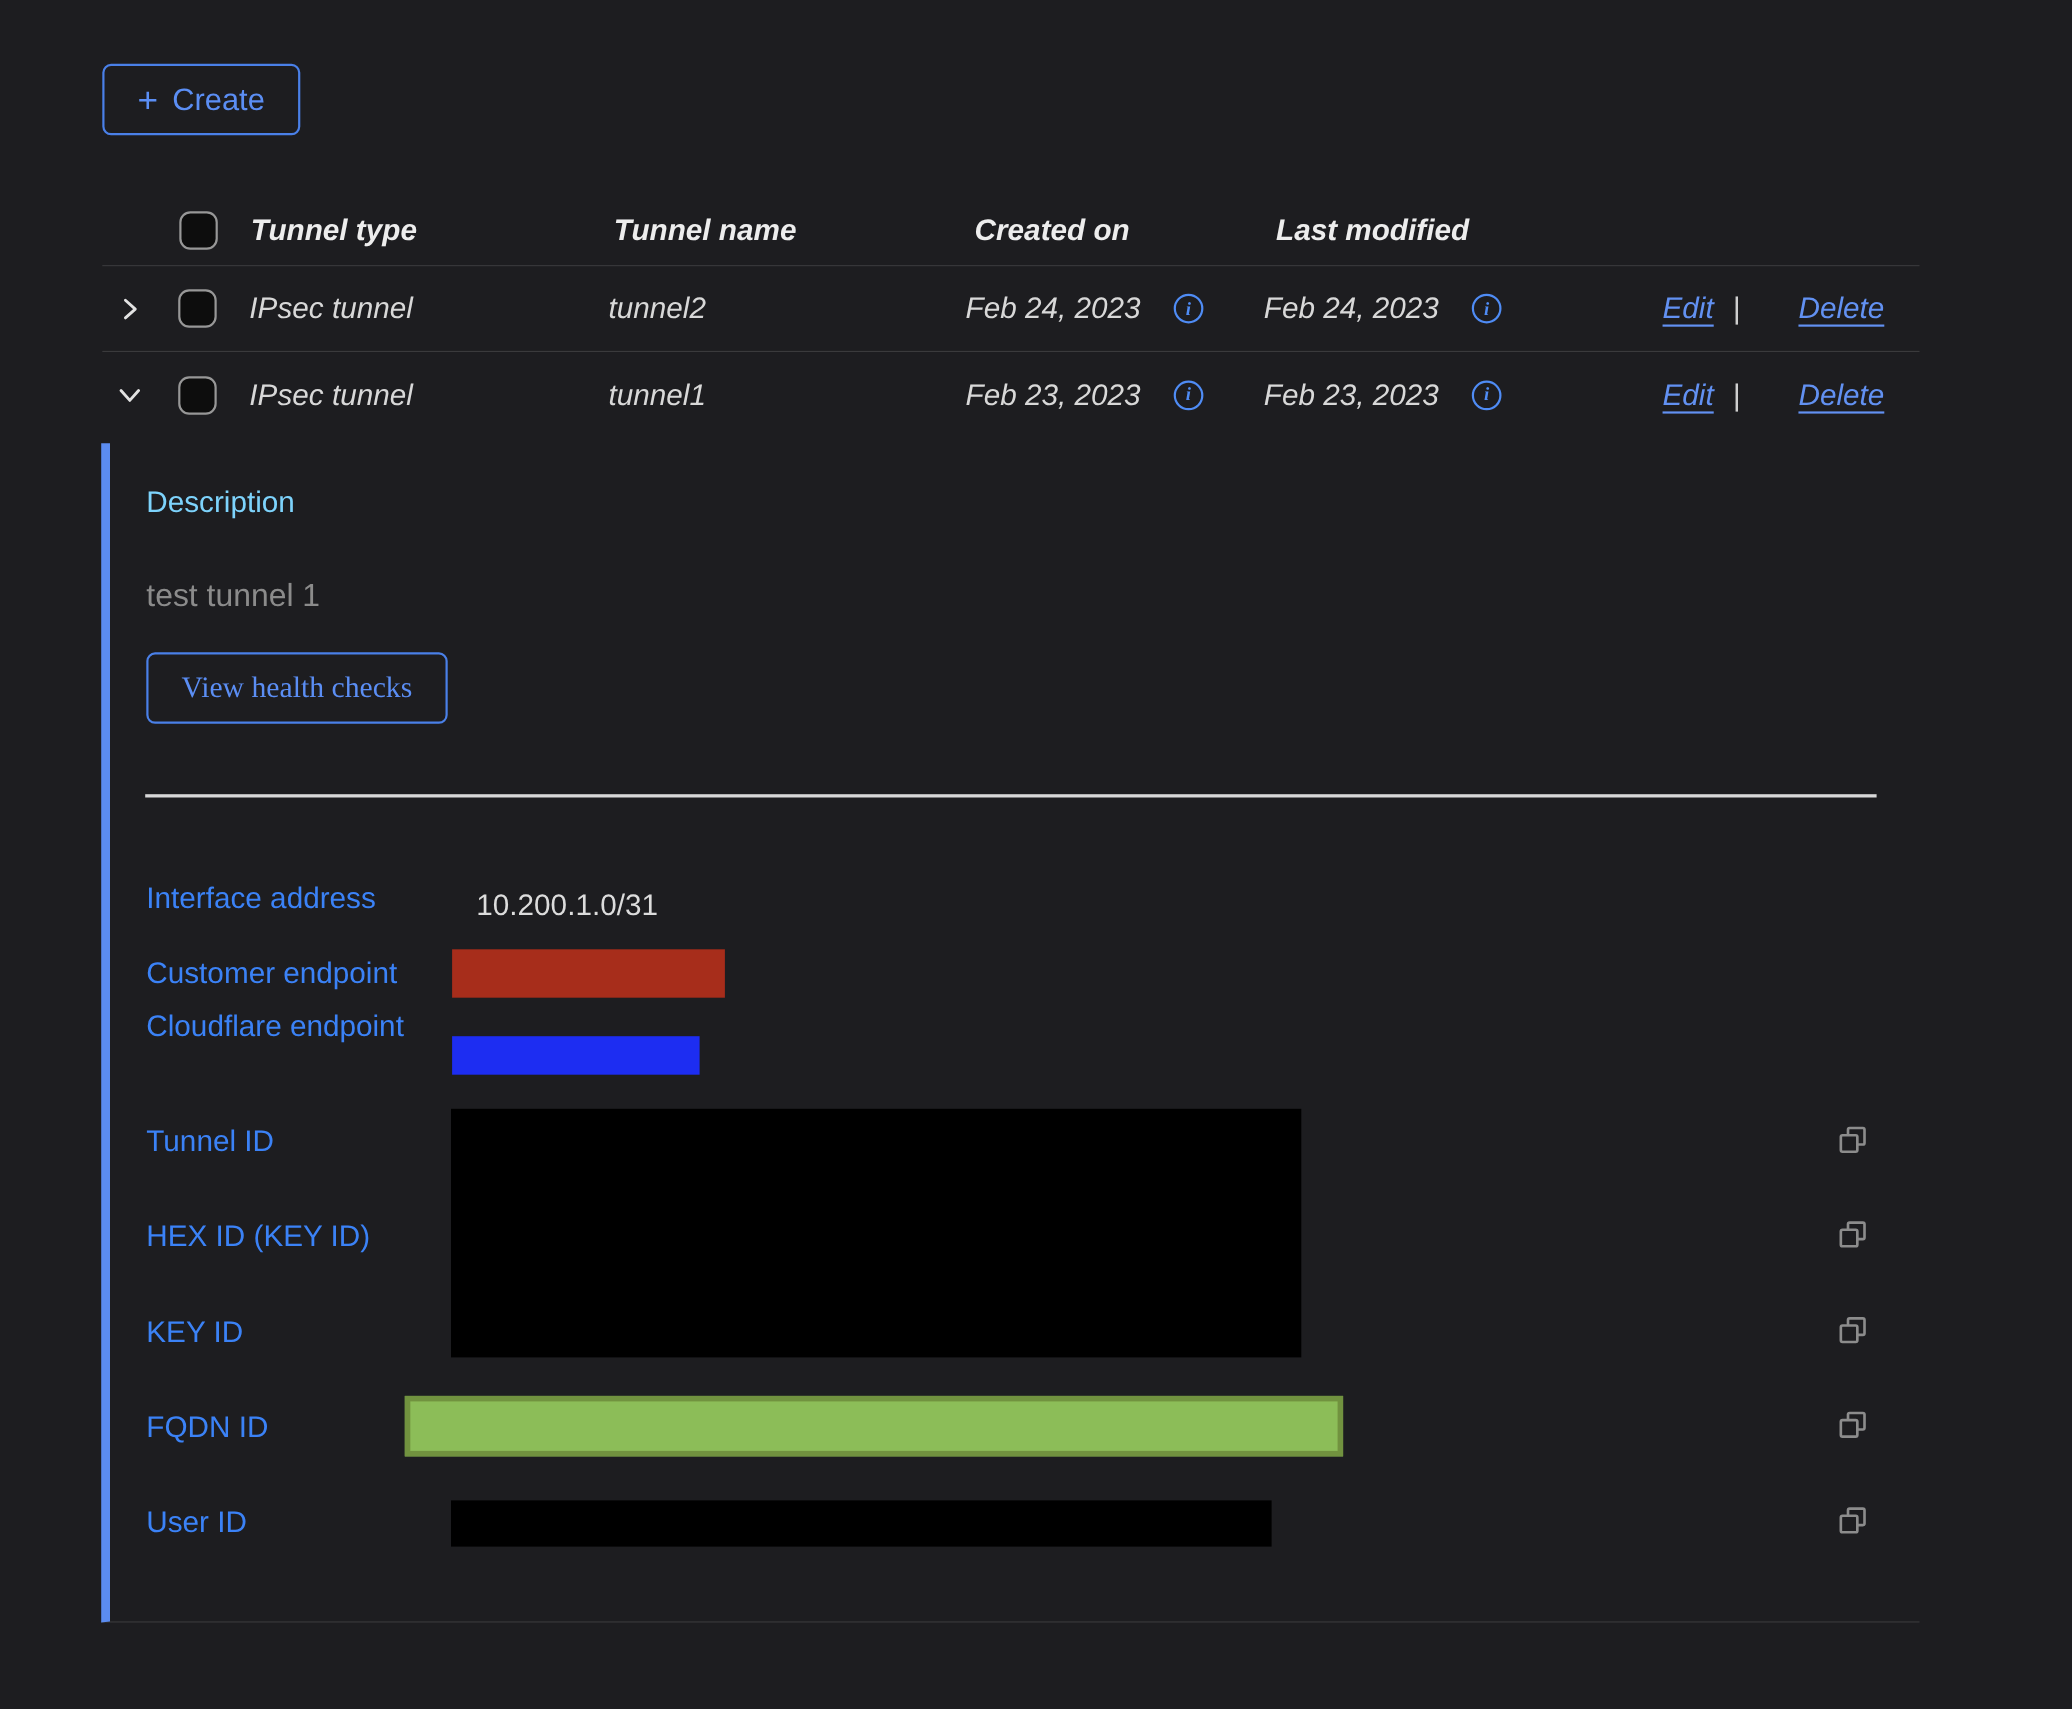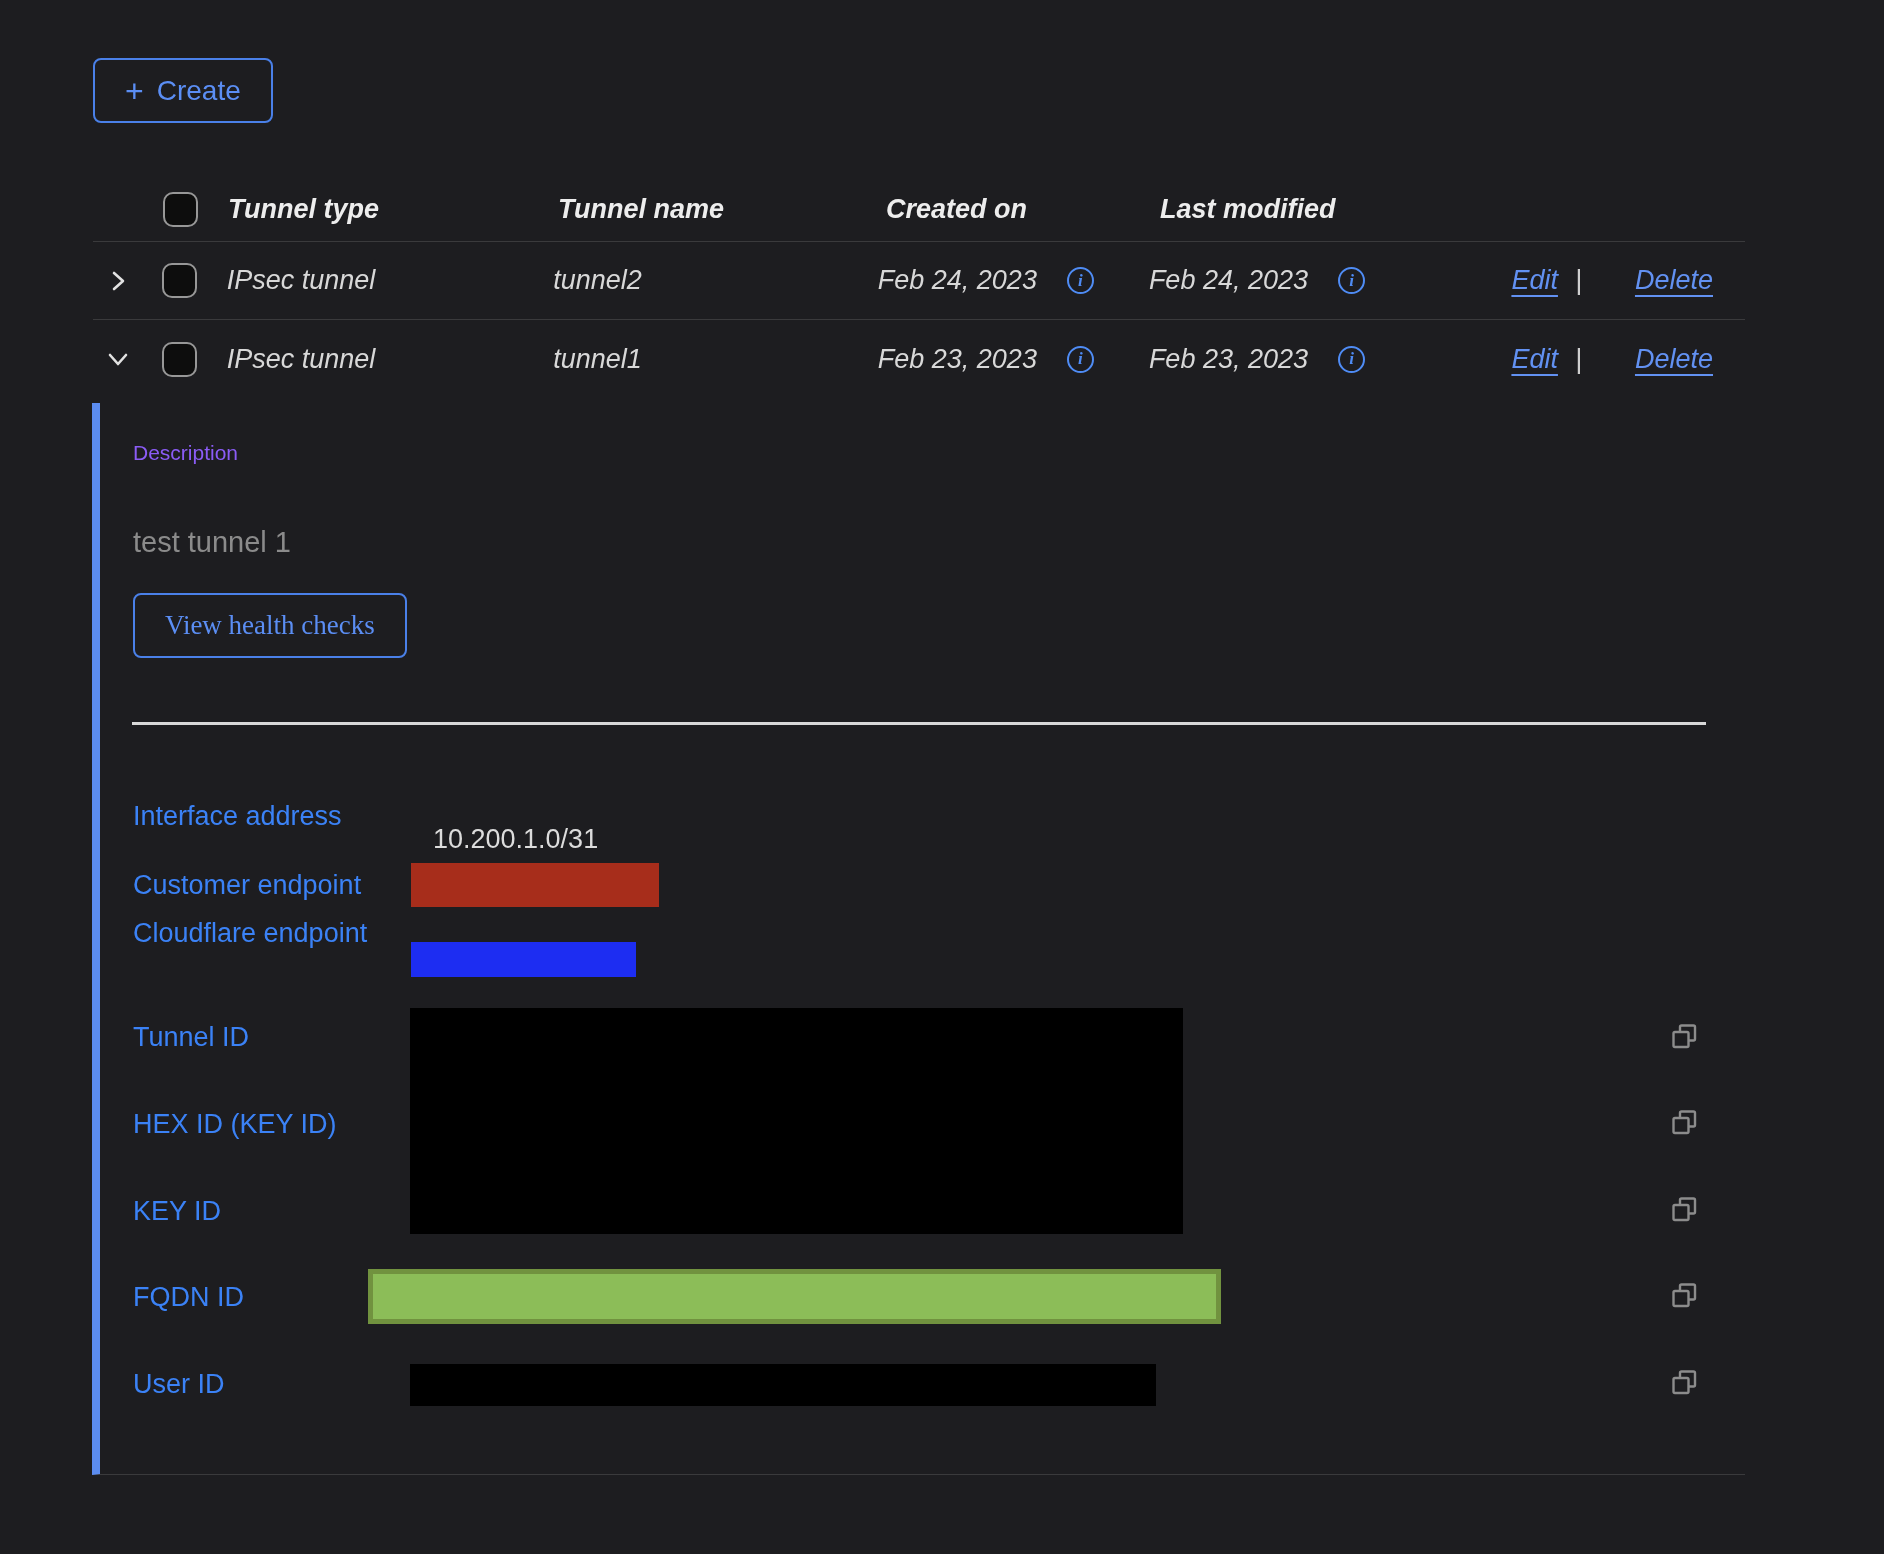--- a/index.html
+++ b/index.html
@@ -61,21 +61,21 @@
   .sep { color:#cfcfcf; }
 
   
   .panel {
     position:relative; margin-left:-1px; margin-top:5px;
     width:1653px; height:1072px;
     border-left:8px solid #5b8cf0;
     border-bottom:1px solid #3a3a3c;
   }
   .panel .abs { position:absolute; }
-  .desc-label { left:33px; top:38px; font-size:21px; color:#8b5cf6; }
+  .desc-label { left:33px; top:38px; font-size:27px; color:#7dd3fc; }
   .desc-value { left:33px; top:123px; font-size:29px; color:#8b8b8b; }
   .health-btn {
     left:33px; top:190px; height:65px; padding:0 30px;
     display:flex; align-items:center;
     background:transparent; border:2px solid #4a80e8; border-radius:8px;
     color:#5b8ef4; font-size:27px; font-family:Liberation Serif, serif; cursor:pointer;
   }
   .light-divider { left:32px; top:319px; width:1574px; height:3px; background:#d8d8d8; }
 
   .dlabel { left:33px; font-size:27px; color:#3b82f6; line-height:33px; }
@@ -170,21 +170,21 @@
     </div>
   </div>
 
   <div class="panel">
     <div class="abs desc-label">Description</div>
     <div class="abs desc-value">test tunnel 1</div>
     <button class="abs health-btn">View health checks</button>
     <div class="abs light-divider"></div>
 
     <div class="abs dlabel" style="top:397px">Interface address</div>
-    <div class="abs dvalue" style="left:333px; top:420px">10.200.1.0/31</div>
+    <div class="abs dvalue" style="left:333px; top:404px">10.200.1.0/31</div>
 
     <div class="abs dlabel" style="top:466px">Customer endpoint</div>
     <div class="redact r-red"></div>
 
     <div class="abs dlabel" style="top:514px">Cloudflare endpoint</div>
     <div class="redact r-blue"></div>
 
     <div class="redact r-black-big"></div>
     <div class="abs dlabel" style="top:618px">Tunnel ID</div>
     <div class="abs dlabel" style="top:705px">HEX ID (KEY ID)</div>

